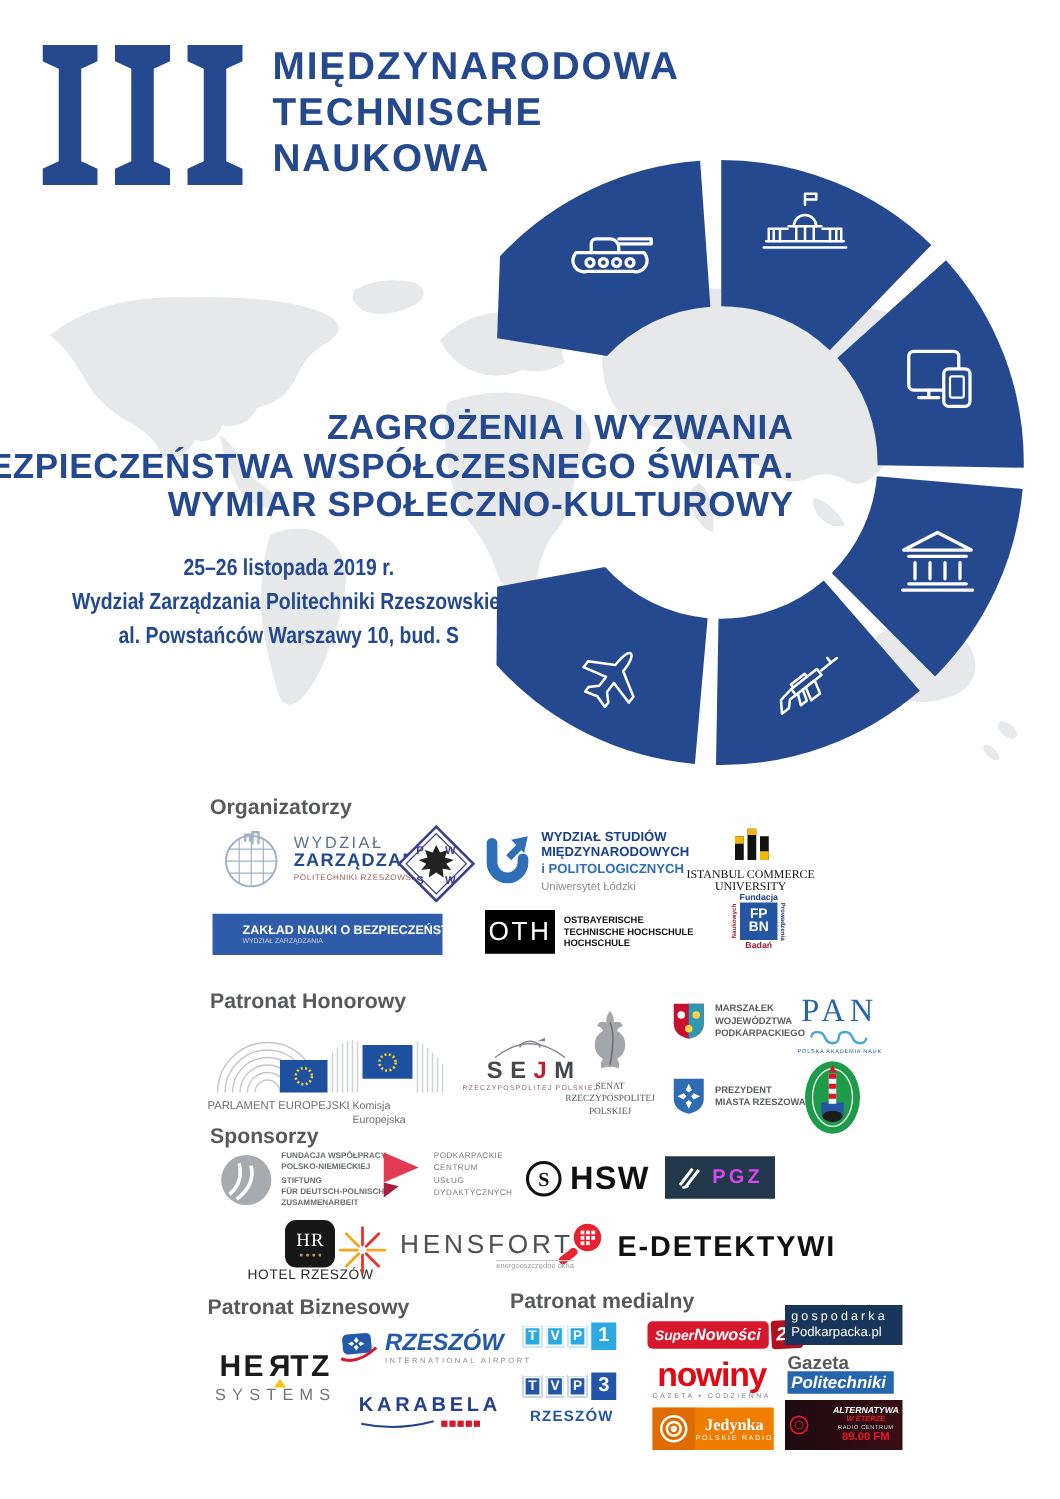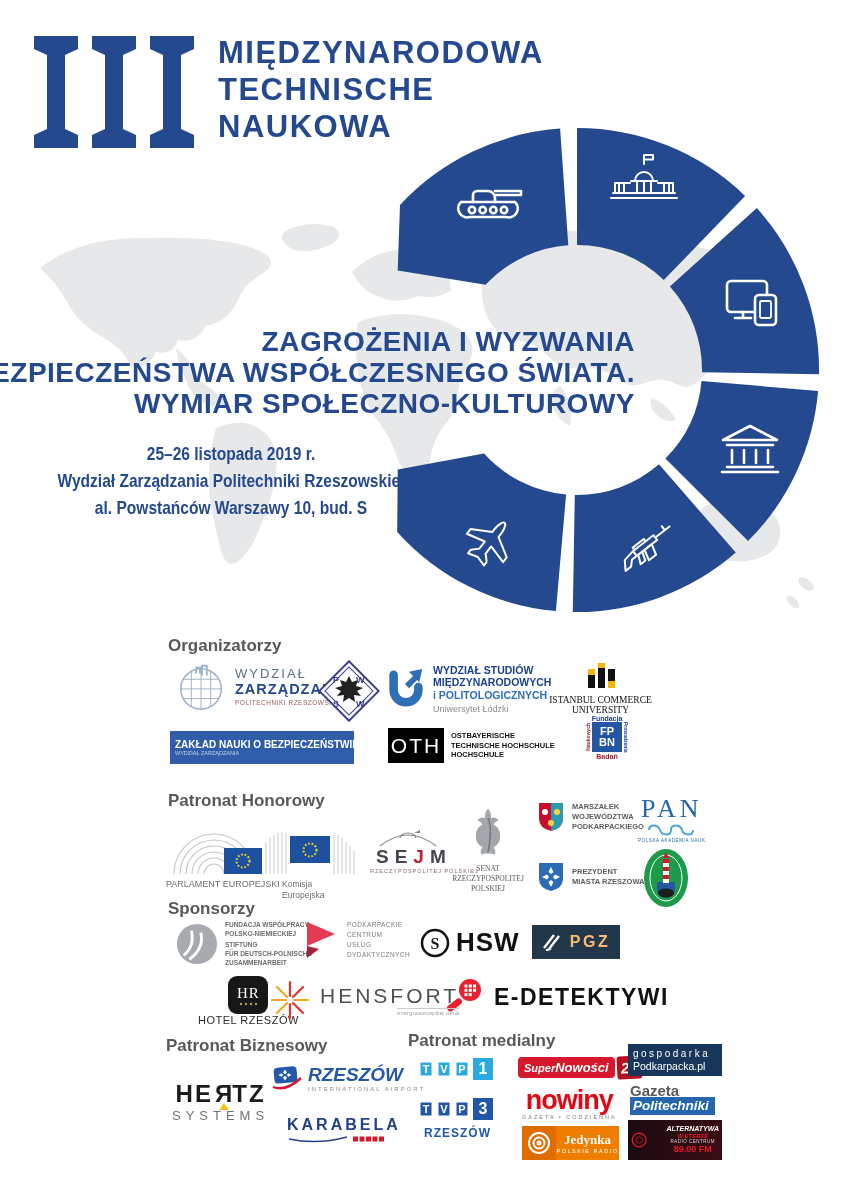--- a/index.html
+++ b/index.html
@@ -180,21 +180,21 @@
         <rect x="4" y="7" width="7" height="6" fill="#f2b705"></rect>
       <rect x="14" y="1" width="7" height="25" fill="#111"></rect>
         <rect x="14" y="1" width="7" height="5" fill="#f2b705"></rect>
       <rect x="24" y="7" width="7" height="19" fill="#111"></rect>
         <rect x="24" y="19" width="7" height="7" fill="#f2b705"></rect>
     </svg>
     <span style="font-family:'Liberation Serif',serif;font-size:9.5px;color:#111;margin-top:3px">ISTANBUL COMMERCE</span>
     <span style="font-family:'Liberation Serif',serif;font-size:9.5px;color:#111">UNIVERSITY</span>
   </div>
 
-  <div class="abs" style="left:170px;top:731px;width:184px;height:33px;background:#2f5da9;display:flex;flex-direction:column;justify-content:center;padding-left:5px;box-sizing:border-box">
+  <div class="abs" style="left:170px;top:731px;width:184px;height:33px;background:#2f5da9;display:flex;flex-direction:column;justify-content:center;padding-left:24px;box-sizing:border-box">
     <span style="font-size:10px;font-weight:bold;color:#fff;white-space:nowrap">ZAKŁAD NAUKI O BEZPIECZEŃSTWIE</span>
     <span style="font-size:5.5px;color:#fff;opacity:.7">WYDZIAŁ ZARZĄDZANIA</span>
   </div>
 
   <div class="lg" style="left:388px;top:728px;gap:7px">
     <div style="width:56px;height:35px;background:#000;display:flex;align-items:center;justify-content:center">
       <span style="color:#fff;font-size:21px;letter-spacing:2px;font-weight:normal">OTH</span>
     </div>
     <div class="tcol" style="line-height:1.3">
       <span style="font-size:7.5px;font-weight:900;color:#111">OSTBAYERISCHE</span>
@@ -249,21 +249,21 @@
             <circle cx="10" cy="10" r="6.5" fill="none" stroke="#ffd617" stroke-width="2" stroke-dasharray="1.6 1.9"></circle>
           </svg>
       </div>
     </div>
     <div style="margin-left:18px;margin-top:3px;font-size:8.5px;color:#6d6e70;line-height:1.25">
       <div>Komisja</div>
       <div>Europejska</div>
     </div>
   </div>
 
-  <div class="abs" style="left:370px;top:830px;display:flex;flex-direction:column;">
+  <div class="abs" style="left:370px;top:830px;display:flex;flex-direction:column;align-items:center">
     <svg width="76" height="17" viewBox="0 0 76 17">
       <path d="M10,16 Q38,-6 66,16" fill="none" stroke="#85888c" stroke-width="1.2"></path>
       <path d="M30,8 a8,5 0 0 1 16,0" fill="none" stroke="#85888c" stroke-width="1.2"></path>
       <path d="M44,3 l6,-3 v3 z" fill="#85888c"></path>
     </svg>
     <div style="font-size:19px;font-weight:bold;color:#44474c;letter-spacing:6px;line-height:1.1;margin-left:6px">
       <span>SE</span><span style="color:#c02032">J</span><span>M</span>
     </div>
     <span style="font-size:5.5px;color:#8a6a6a;letter-spacing:1px">RZECZYPOSPOLITEJ POLSKIEJ</span>
   </div>
@@ -356,21 +356,21 @@
       <circle cx="15" cy="15" r="13" fill="none" stroke="#111" stroke-width="2.5"></circle>
       <text x="15" y="21" text-anchor="middle" font-size="16" font-weight="bold" fill="#111" font-family="Liberation Serif,serif">S</text>
     </svg>
     <span style="font-size:26px;font-weight:900;color:#111;letter-spacing:1px">HSW</span>
   </div>
 
   <div class="abs" style="left:532px;top:925px;width:88px;height:34px;background:#22384a;display:flex;align-items:center;justify-content:center;gap:8px">
     <svg width="20" height="18" viewBox="0 0 20 18">
       <path d="M2,15 L12,2 M7,16 L17,3 M4,17.5 l5,-2" stroke="#fff" stroke-width="2.4" fill="none"></path>
     </svg>
-    <span style="color:#fdba74;font-size:16px;font-weight:bold;letter-spacing:2.5px">PGZ</span>
+    <span style="color:#d946ef;font-size:16px;font-weight:bold;letter-spacing:2.5px">PGZ</span>
   </div>
 
   <div class="abs" style="left:198px;top:976px;display:flex;flex-direction:column;align-items:center">
     <div style="width:40px;height:38px;background:#171717;border-radius:9px;display:flex;flex-direction:column;align-items:center;justify-content:center">
       <span style="color:#fff;font-family:'Liberation Serif',serif;font-size:15px;letter-spacing:1px">HR</span>
       <svg width="18" height="4" viewBox="0 0 18 4">
         <circle cx="2" cy="2" r="1.2" fill="#b99b5e"></circle>
           <circle cx="7" cy="2" r="1.2" fill="#b99b5e"></circle>
         <circle cx="12" cy="2" r="1.2" fill="#b99b5e"></circle>
           <circle cx="17" cy="2" r="1.2" fill="#b99b5e"></circle>

